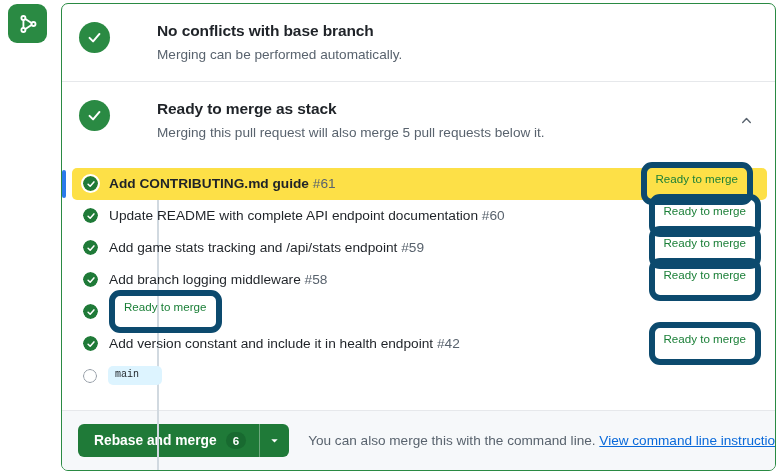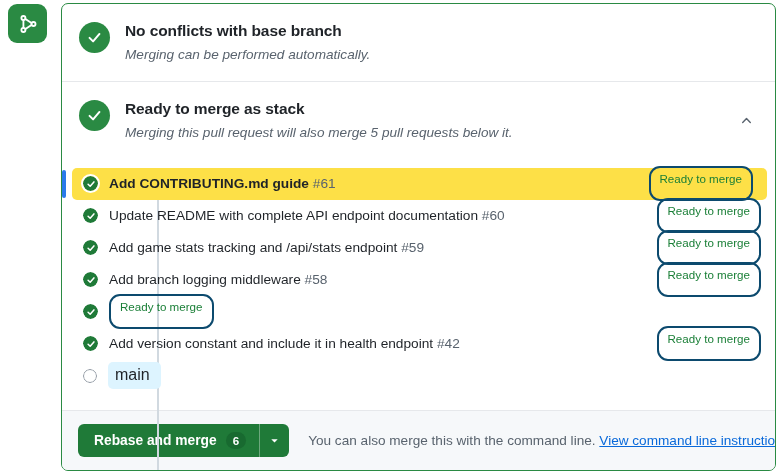--- a/index.html
+++ b/index.html
@@ -65,35 +65,34 @@
     border-radius: 50%;
     background: #2a8a43;
     display: flex;
     align-items: center;
     justify-content: center;
     margin-right: 15px;
     margin-top: 1px;
   }
   .big-check svg { display: block; }
 
-  .status-text { flex: 1 1 auto; min-width: 0; }
+  .status-text { flex: 1 1 auto; min-width: 0; margin-left: 32px; }
 
   .status-title {
     font-size: 15.5px;
     font-weight: bold;
     color: #1f2328;
     line-height: 1.35;
     letter-spacing: -0.1px;
   }
   .status-sub {
     font-size: 13.6px;
     color: #59636e;
     line-height: 1.5;
     margin-top: 3px;
-    font-style: italic;
   }
 
   .collapse-btn {
     flex: 0 0 auto;
     width: 26px;
     height: 26px;
     display: flex;
     align-items: center;
     justify-content: center;
     margin-top: 8px;
@@ -168,21 +167,21 @@
     white-space: nowrap;
     overflow: hidden;
     text-overflow: ellipsis;
     line-height: 1.3;
   }
   .stack-row.current .row-title { font-weight: bold; }
   .row-num { color: #59636e; font-weight: normal; }
 
   .ready-badge {
     flex: 0 0 auto;
-    border: 2px solid #0c4a6e;
+    border: 6px solid #0c4a6e;
     color: #1a7f37;
     border-radius: 11px;
     font-size: 11.6px;
     line-height: 1;
     padding: 5px 9px 15px 9px;
     white-space: nowrap;
     background: transparent;
     cursor: default;
   }
 
@@ -200,26 +199,26 @@
     width: 14px;
     height: 14px;
     border-radius: 50%;
     border: 1.6px solid #8c959f;
     background: #ffffff;
     margin-right: 11px;
     box-sizing: border-box;
     outline: 2px solid #ffffff;
   }
   .base-name {
-    font-family: Liberation Sans, sans-serif;
-    font-size: 16px;
+    font-family: Liberation Mono, monospace;
+    font-size: 10px;
     color: #1f2328;
     background: #ddf4ff;
     border-radius: 5px;
-    padding: 3px 11px 4px 7px;
+    padding: 3px 23px 4px 7px;
     line-height: 1.25;
   }
 
   
   .footer {
     border-top: 1px solid #e6e8eb;
     background: #f6f8fa;
     padding: 12px 16px;
     display: flex;
     align-items: center;

